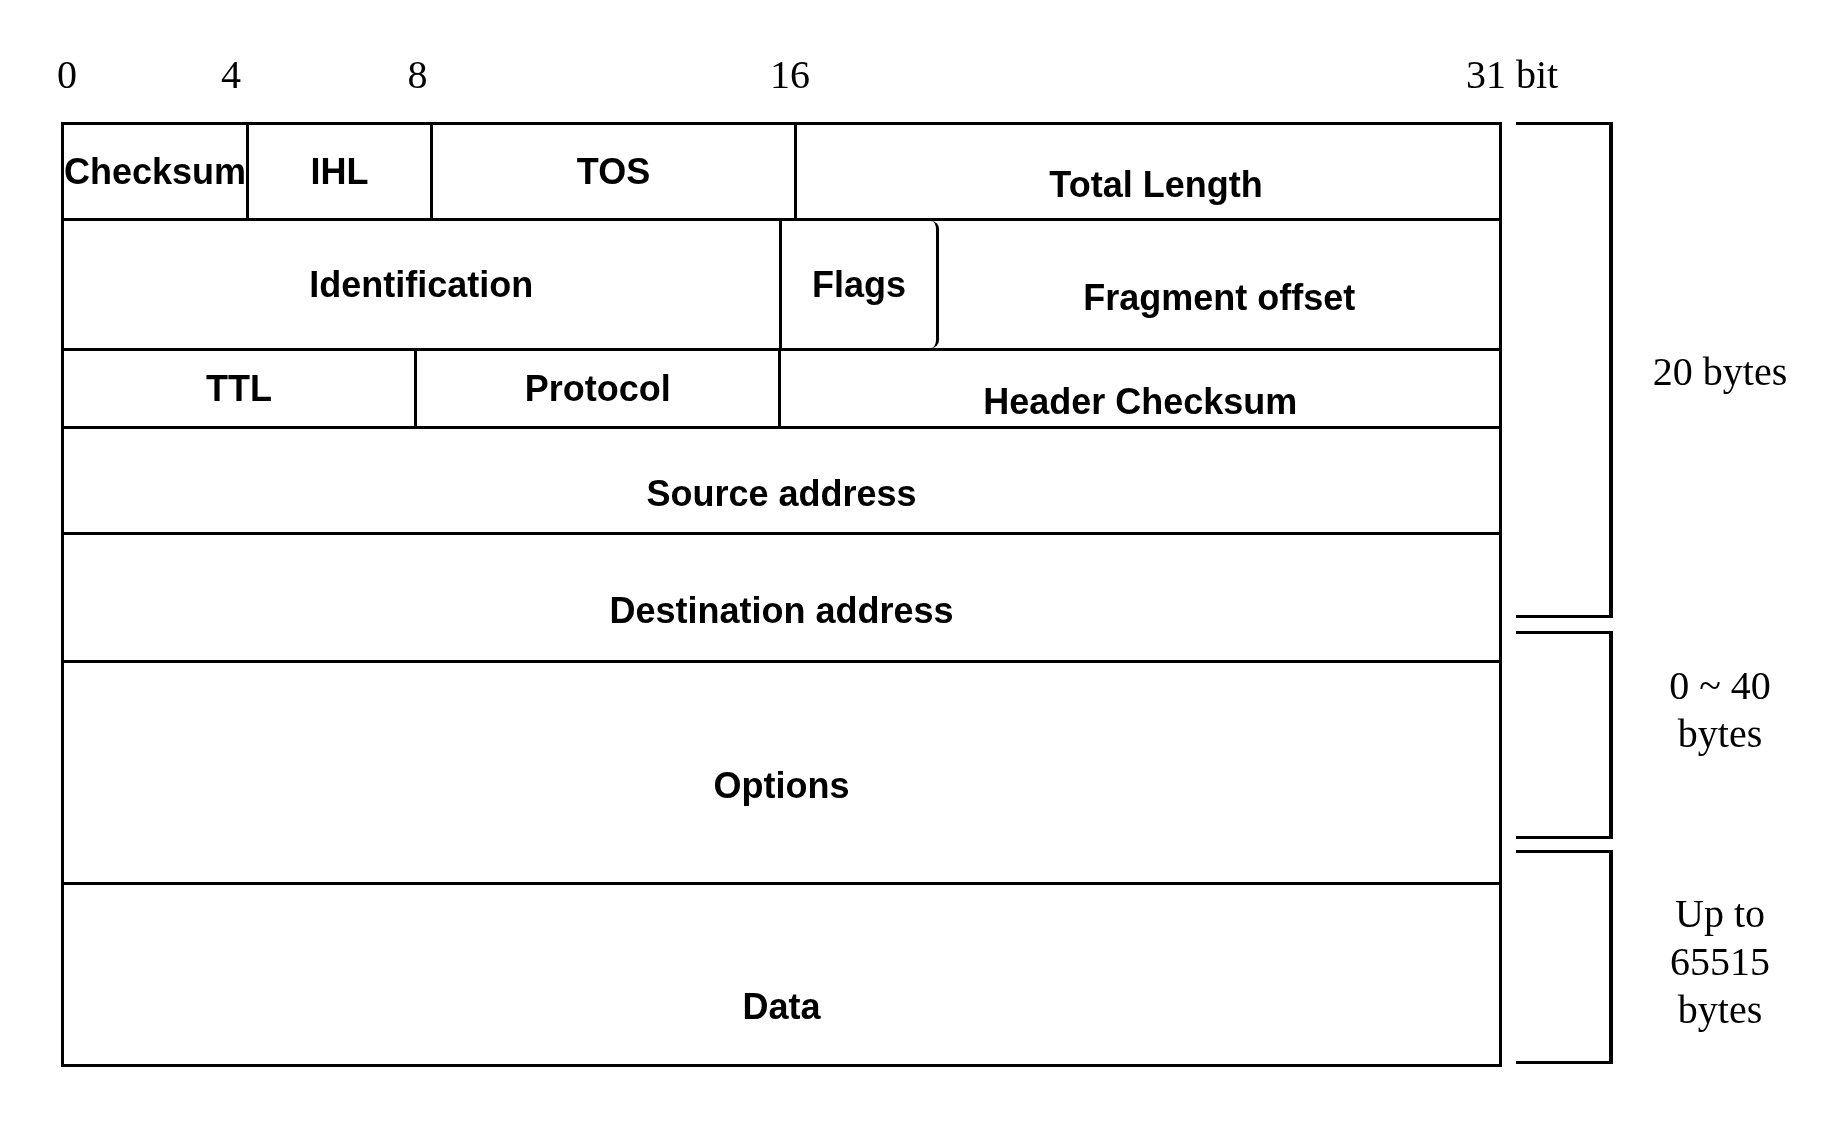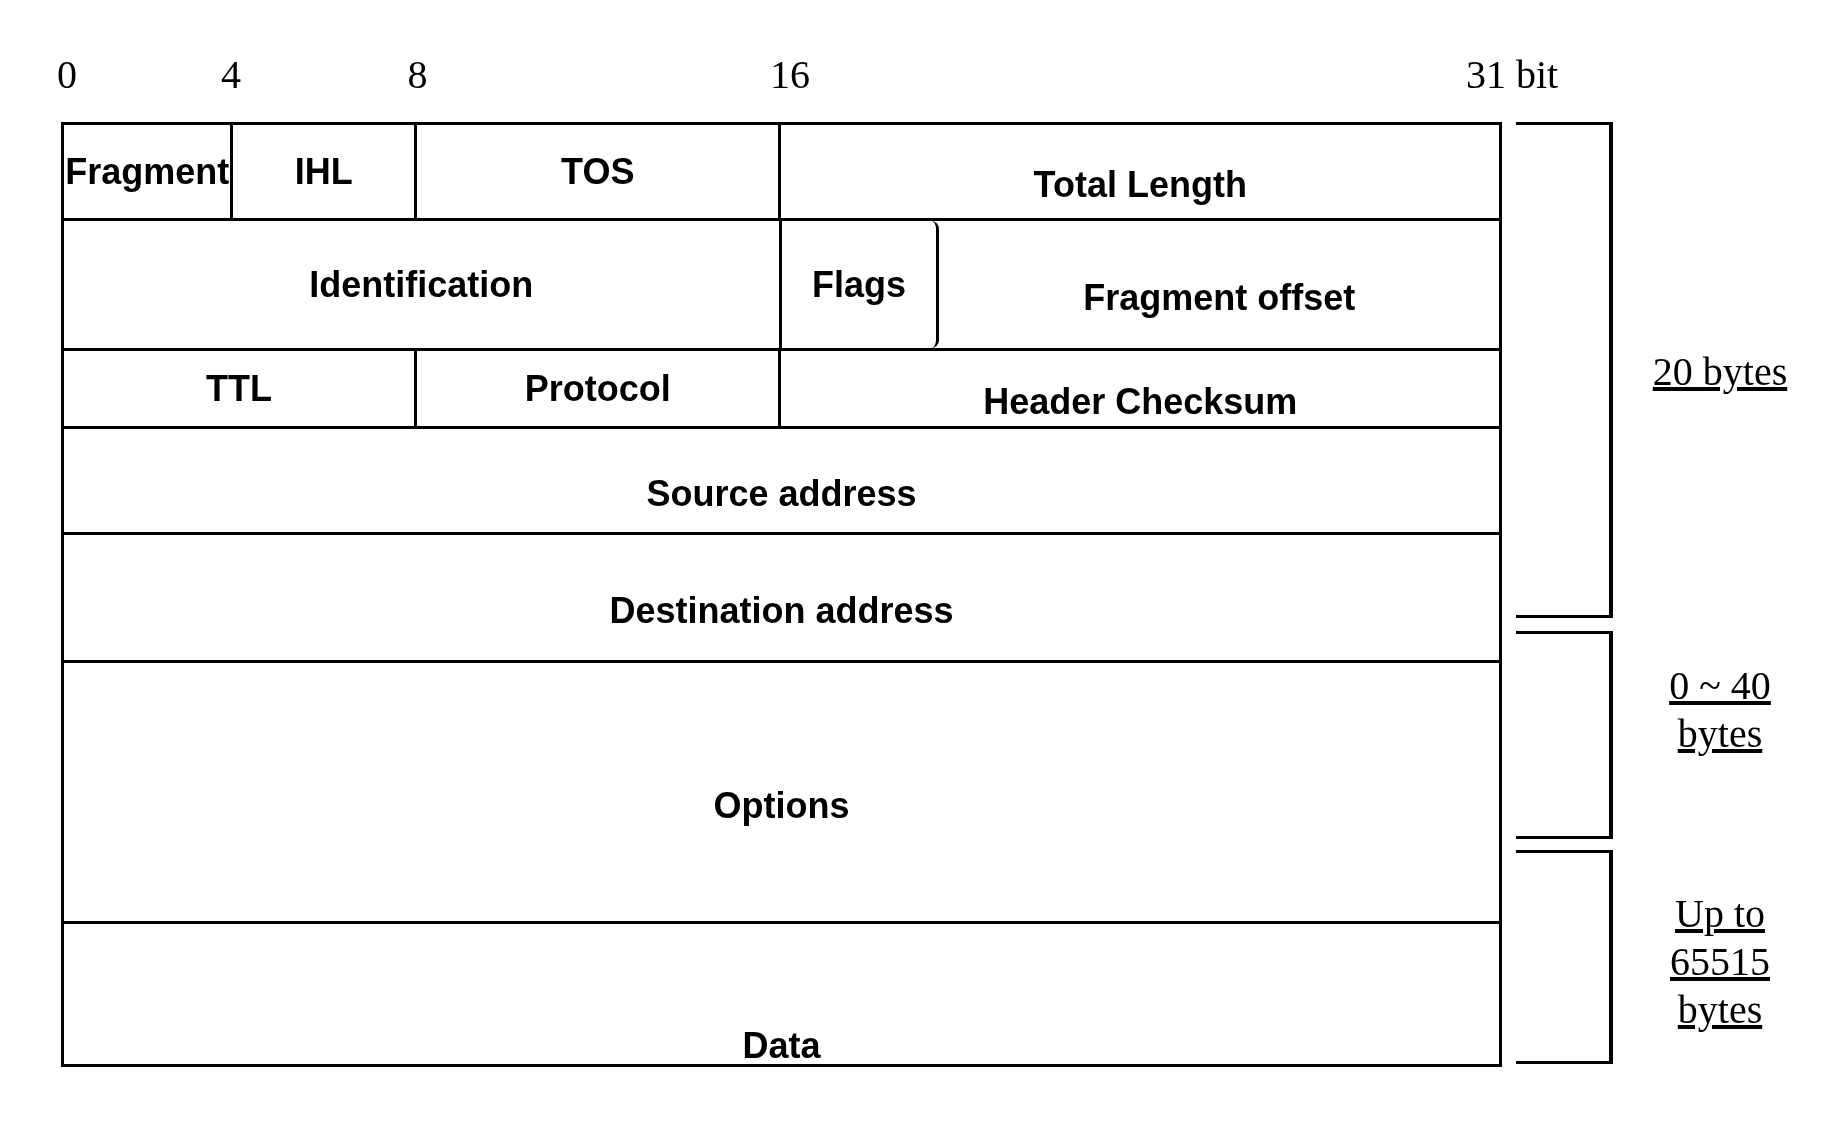--- a/index.html
+++ b/index.html
@@ -67,58 +67,57 @@
   .bracket-label {
     position: absolute;
     left: 1625px;
     width: 190px;
     transform: translateY(-50%);
     text-align: center;
     font-family: "Liberation Serif", serif;
     font-size: 40px;
     line-height: 48px;
     white-space: nowrap;
-    text-decoration: underline;
   }
 </style>
 </head>
 <body>
 
 <div class="screen">
   <div id="ruler">
       <span class="tick-label" style="left: 67px;">0</span>
       <span class="tick-label" style="left: 231.038px;">4</span>
       <span class="tick-label" style="left: 417.486px;">8</span>
       <span class="tick-label" style="left: 790.059px;">16</span>
       <span class="tick-label" style="left: 1512px;">31 bit</span>
     </div>
   <div class="ptable" id="ptable">
       <div class="prow" style="height: 96px;">
-        <div class="pcell" style="flex: 0 0 11.8%;">Fragment</div>
+        <div class="pcell" style="flex: 0 0 11.8%;">Checksum</div>
         <div class="pcell" style="flex: 0 0 12.8%;">IHL</div>
         <div class="pcell" style="flex: 0 0 25.4%;">TOS</div>
         <div class="pcell" style="flex: 0 0 50%;">Total Length</div>
       </div>
       <div class="prow" style="height: 130px;">
         <div class="pcell" style="flex: 0 0 50%;">Identification</div>
         <div class="pcell" style="flex: 0 0 11%; border-radius: 8px;">Flags</div>
         <div class="pcell" style="flex: 0 0 39%;">Fragment offset</div>
       </div>
       <div class="prow" style="height: 78px;">
         <div class="pcell" style="flex: 0 0 24.6%;">TTL</div>
         <div class="pcell" style="flex: 0 0 25.4%;">Protocol</div>
         <div class="pcell" style="flex: 0 0 50%;">Header Checksum</div>
       </div>
       <div class="prow" style="height: 106px;">
         <div class="pcell" style="flex: 0 0 100%;">Source address</div>
       </div>
       <div class="prow" style="height: 128px;">
         <div class="pcell" style="flex: 0 0 100%;">Destination address</div>
       </div>
-      <div class="prow" style="height: 261px; justify-content: center;">
+      <div class="prow" style="height: 222px; justify-content: center;">
         <div class="pcell" style="flex: 0 0 100%;">Options</div>
       </div>
       <div class="prow" style="height: 217px;">
         <div class="pcell" style="flex: 0 0 100%;">Data</div>
       </div>
     </div>
   <div id="brackets">
       <div class="bracket" style="top: 122px; height: 496px;"></div>
       <div class="bracket-label" style="top: 372px;">
         <div>20 bytes</div>

